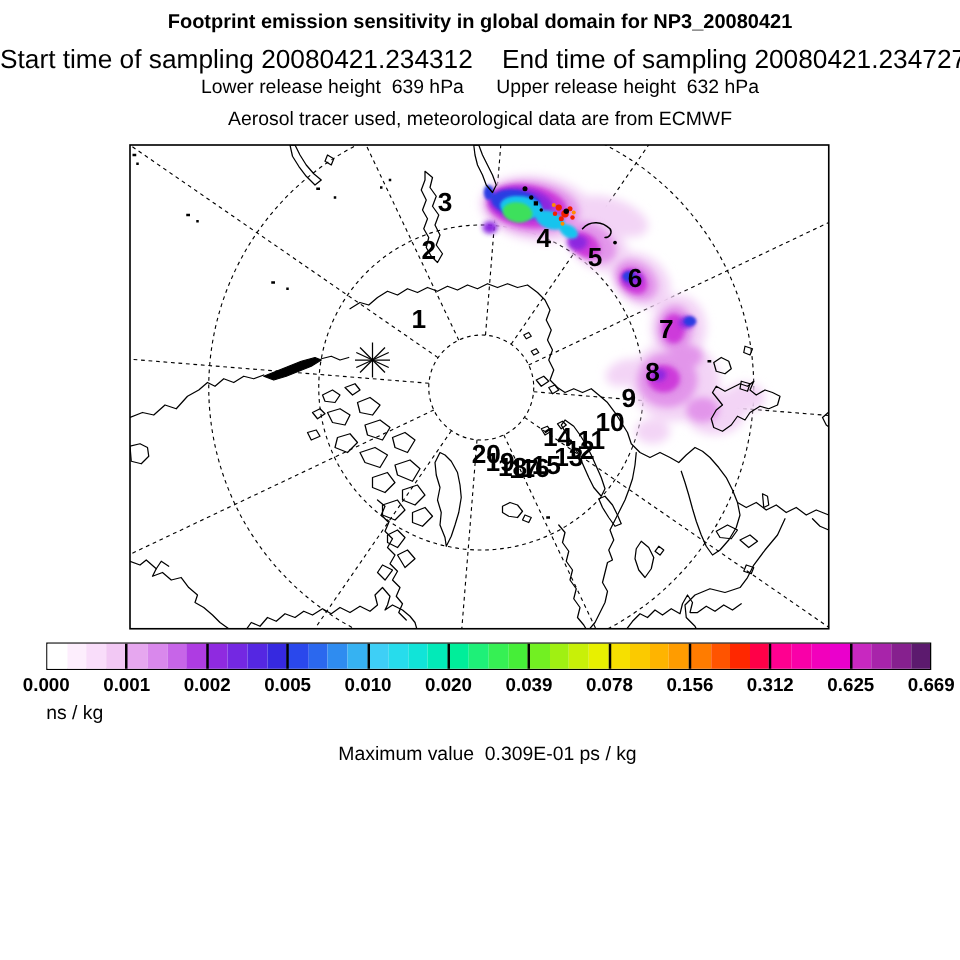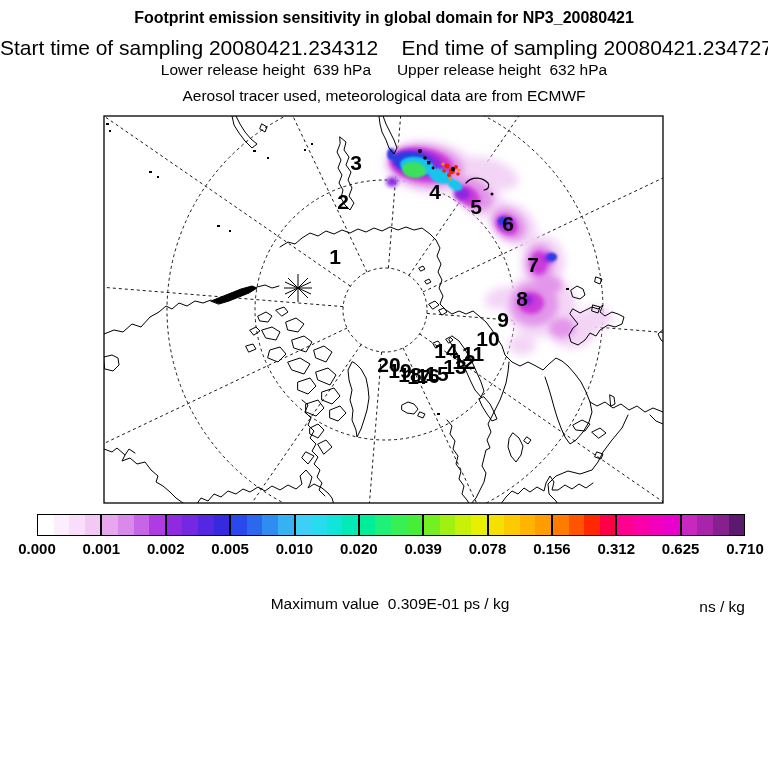--- a/index.html
+++ b/index.html
@@ -12,21 +12,21 @@
   .h4{top:87px;font-size:15.5px;}
   #map-svg{position:absolute;left:0;top:0;}
   #traj-labels{position:absolute;left:0;top:0;width:768px;height:768px;pointer-events:none;}
   .traj{position:absolute;transform:translate(-50%,-50%);font-weight:bold;font-size:21px;
         line-height:1;color:#000;}
   #colorbar-cells{position:absolute;left:37px;top:514px;width:706px;height:20px;
         border:1.5px solid #000;display:flex;}
   .cbcell{flex:1;height:100%;}
   #colorbar-ticks{position:absolute;left:0;top:540px;width:680px;height:18px;}
   .cbtick{position:absolute;transform:translateX(-50%);font-weight:bold;font-size:15px;white-space:pre;}
-  .unit-line{position:absolute;left:37px;top:562px;width:708px;text-align:right;font-size:15.5px;margin-top:36px;}
+  .unit-line{position:absolute;left:37px;top:562px;width:708px;text-align:left;font-size:15.5px;}
   .max-line{position:absolute;left:0;top:595px;width:780px;text-align:center;font-size:15.5px;white-space:pre;}
 </style>
 </head>
 <body>
 
 <div class="page">
 
   <div class="hline h1">Footprint emission sensitivity in global domain for NP3_20080421</div>
   <div class="hline h2">Start time of sampling 20080421.234312    End time of sampling 20080421.234727</div>
   <div class="hline h3">Lower release height  639 hPa      Upper release height  632 hPa</div>
@@ -310,18 +310,18 @@
       <span class="cbtick" style="left: 101.364px; top: 0px;">0.001</span>
       <span class="cbtick" style="left: 165.727px; top: 0px;">0.002</span>
       <span class="cbtick" style="left: 230.091px; top: 0px;">0.005</span>
       <span class="cbtick" style="left: 294.455px; top: 0px;">0.010</span>
       <span class="cbtick" style="left: 358.818px; top: 0px; text-align: right;">0.020</span>
       <span class="cbtick" style="left: 423.182px; top: 0px;">0.039</span>
       <span class="cbtick" style="left: 487.545px; top: 0px;">0.078</span>
       <span class="cbtick" style="left: 551.909px; top: 0px;">0.156</span>
       <span class="cbtick" style="left: 616.273px; top: 0px;">0.312</span>
       <span class="cbtick" style="left: 680.636px; top: 0px;">0.625</span>
-      <span class="cbtick" style="left: 745px; top: 0px;">0.710</span>
+      <span class="cbtick" style="left: 745px; top: 0px;">0.669</span>
     </div>
   <div class="unit-line">ns / kg</div>
   <div class="max-line">Maximum value  0.309E-01 ps / kg</div>
 
 </div>
 
 </body></html>

